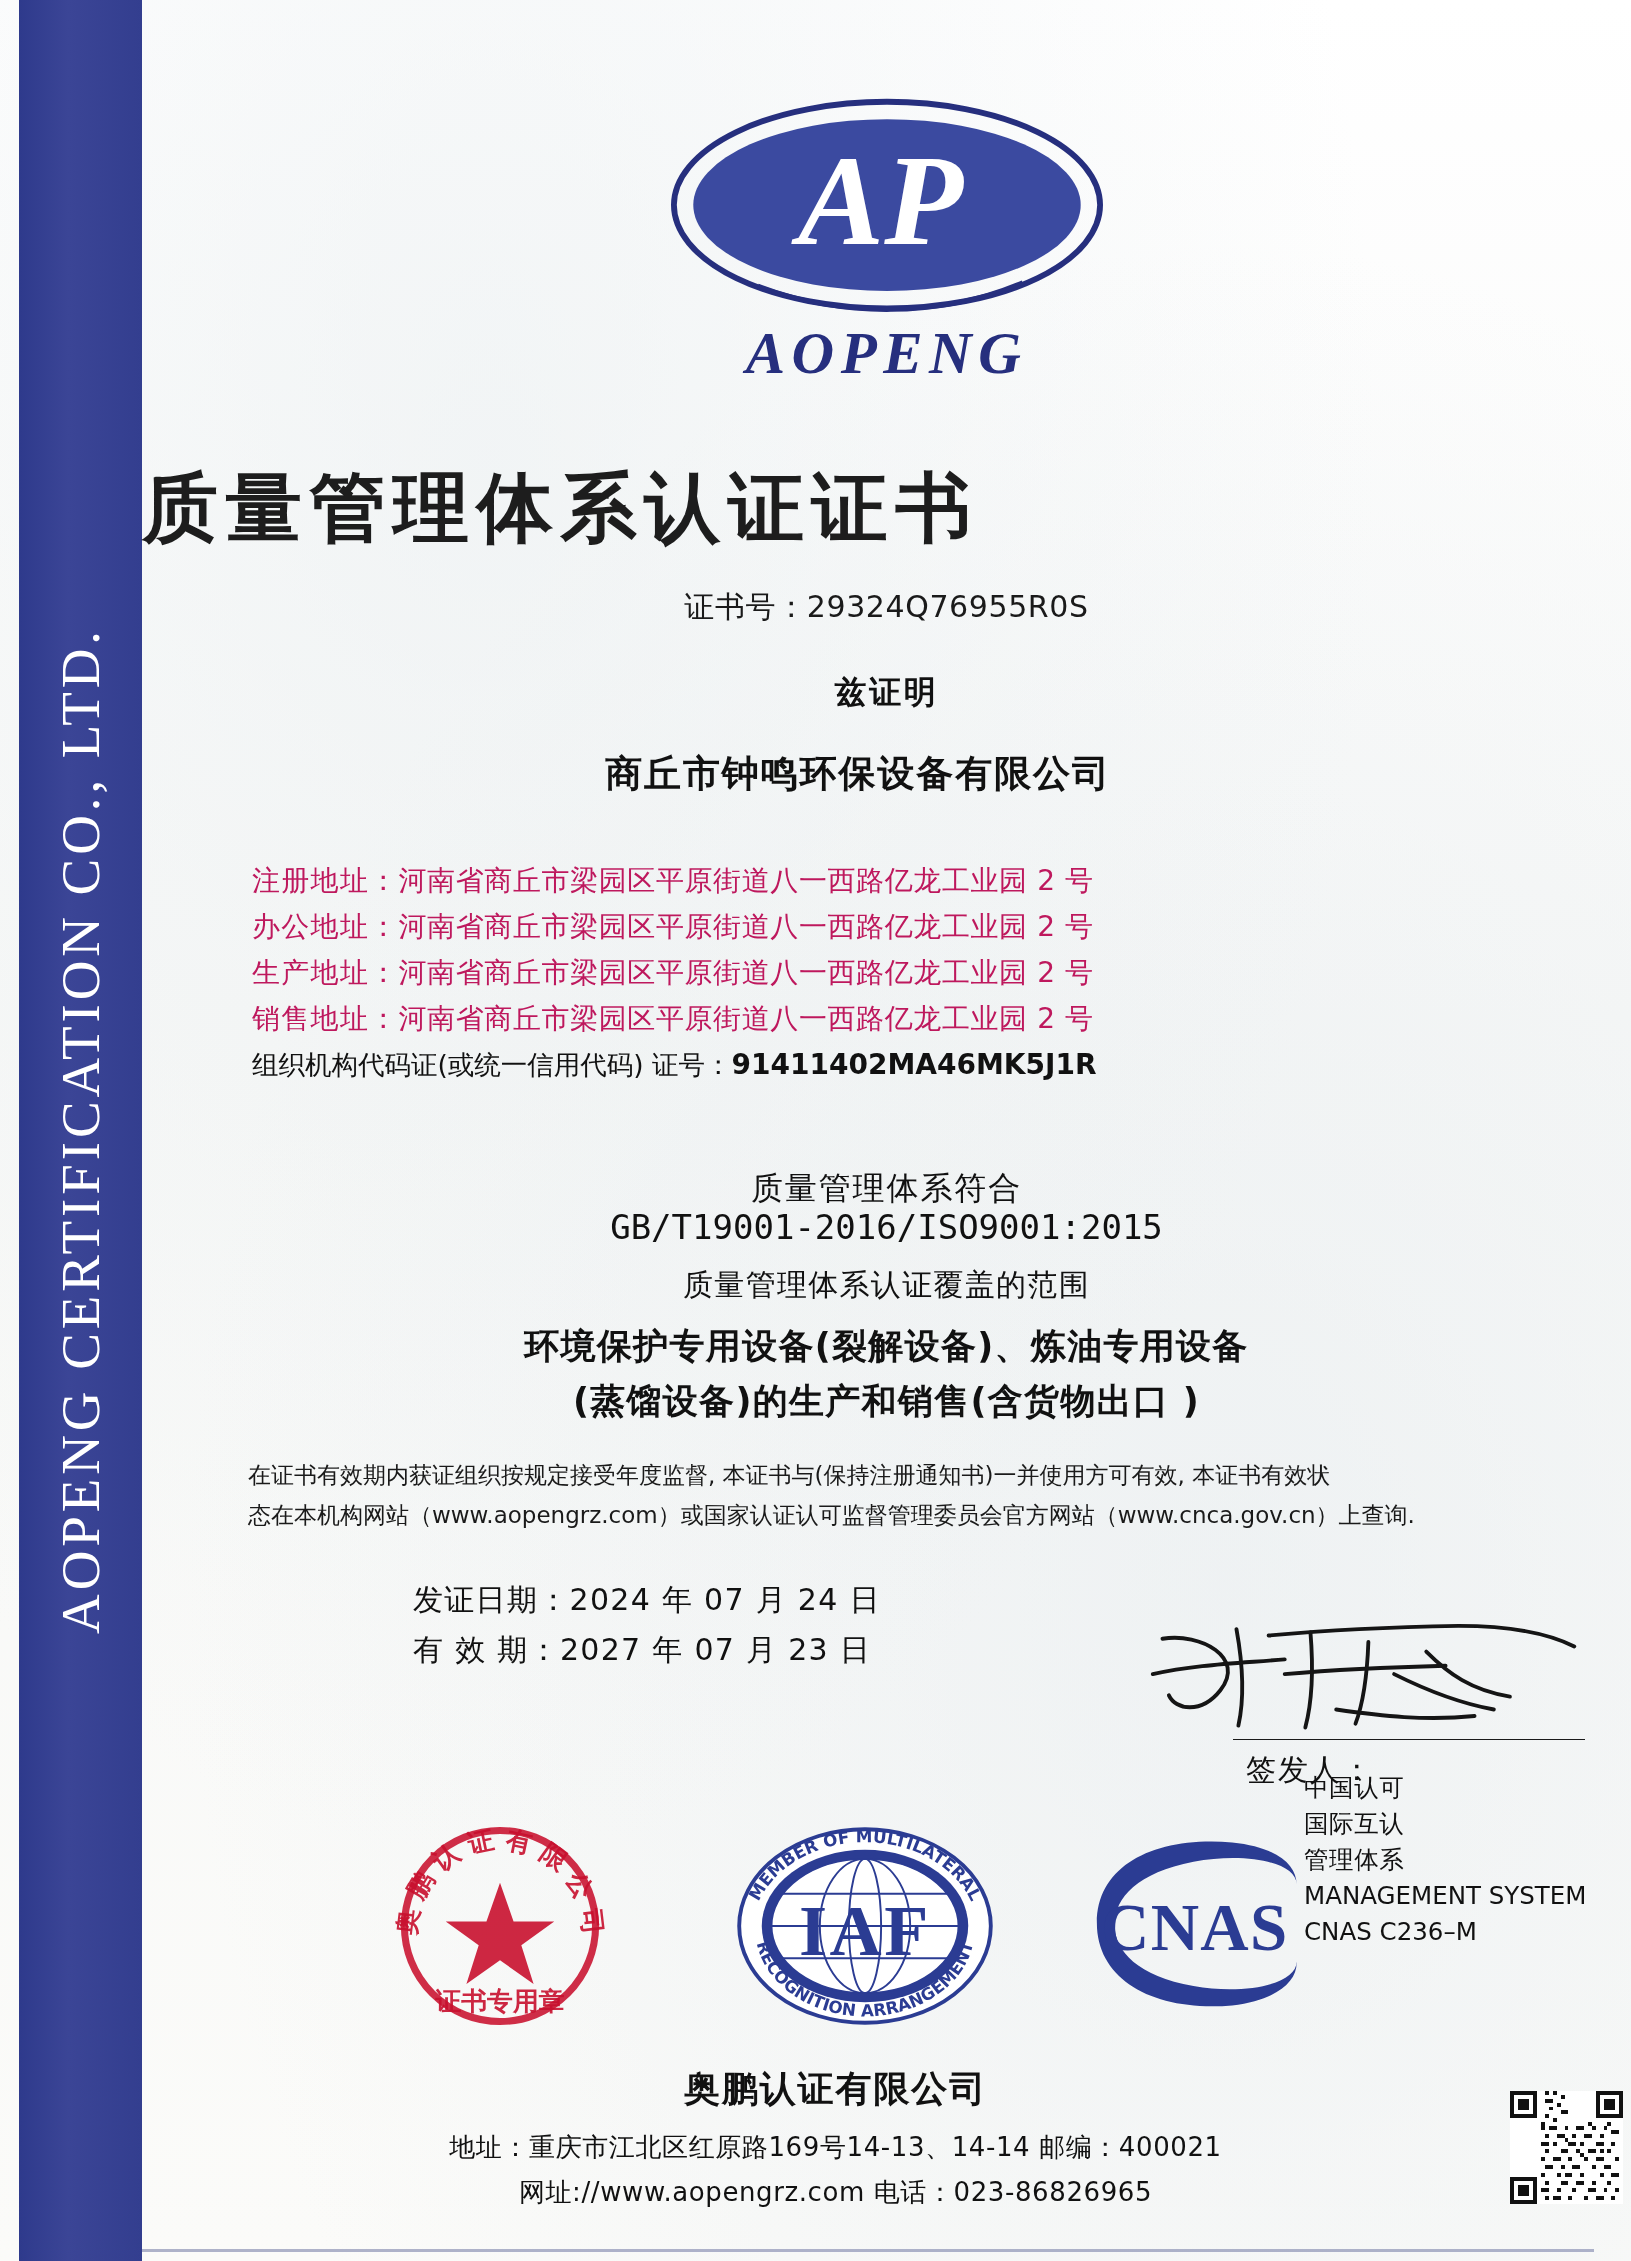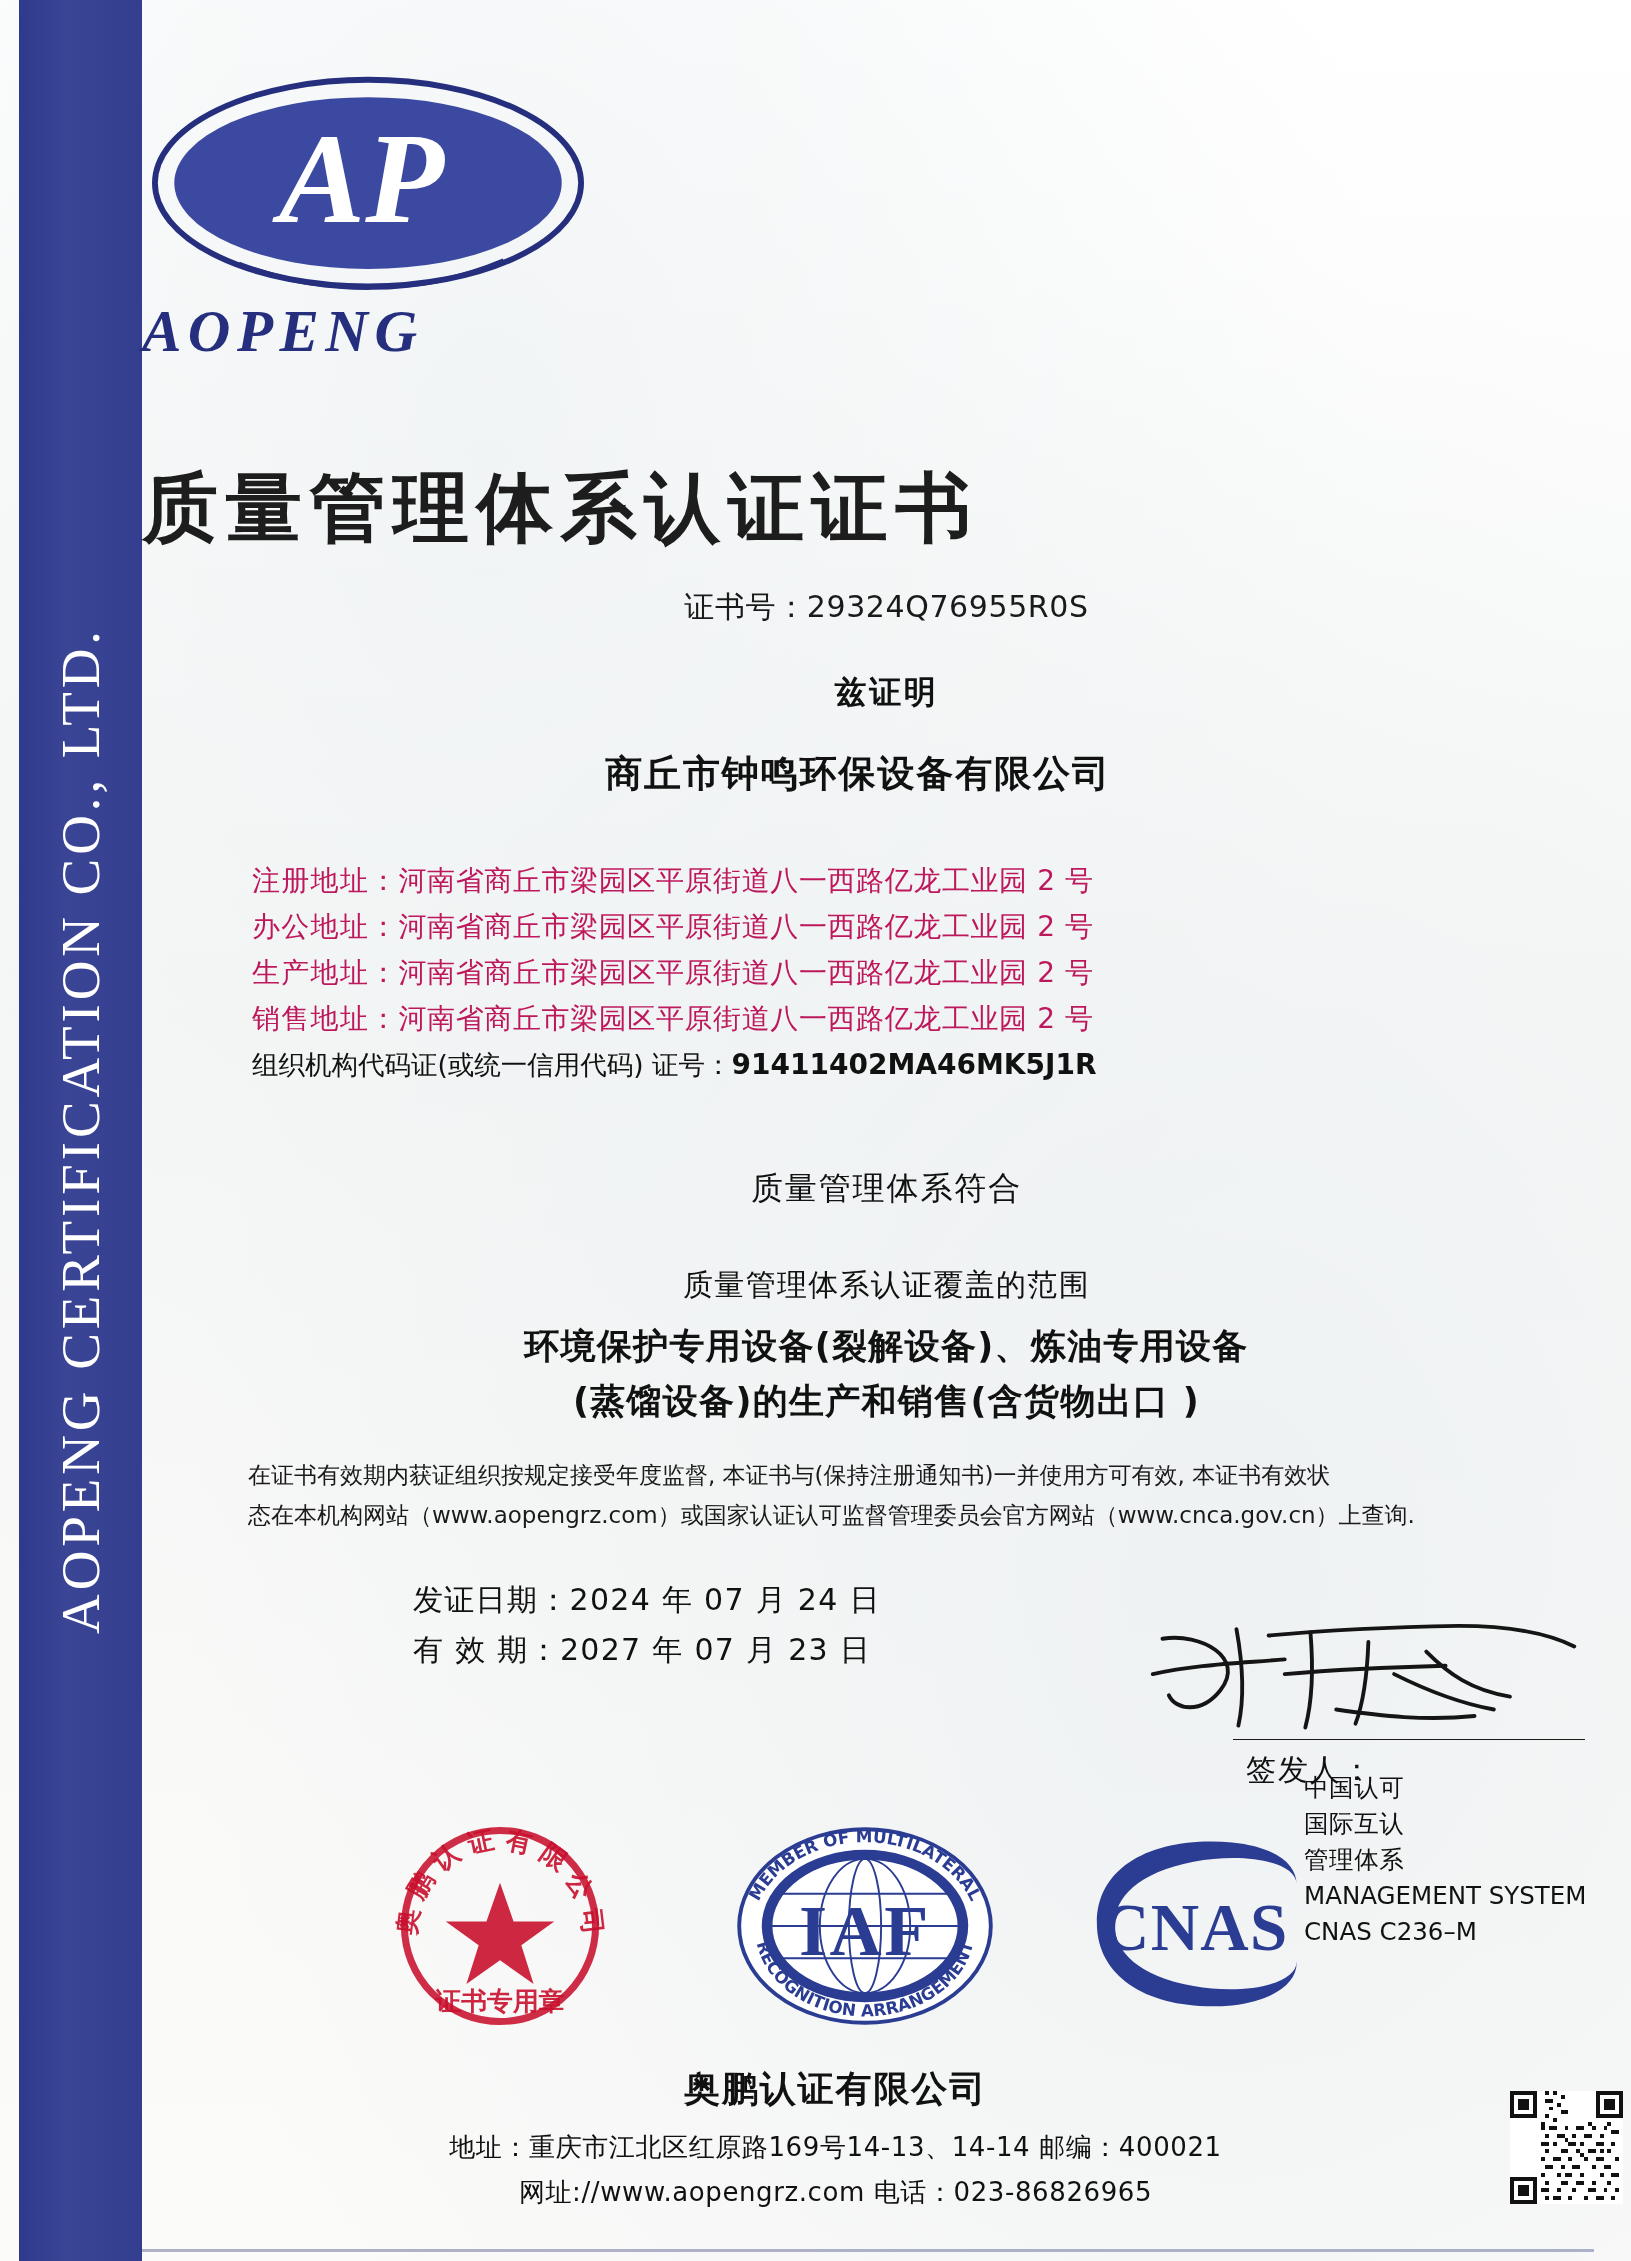--- a/index.html
+++ b/index.html
@@ -63,23 +63,23 @@
     left: 142px;
     top: 0;
     width: 1489px;
     height: 2261px;
   }
 
   
   .logo-wrap {
     position: absolute;
     left: 0;
-    top: 70px;
-    width: 1489px;
-    text-align: left;
+    top: 92px;
+    width: 1489px;
+    text-align: center;
   }
   .logo-ellipse {
     position: relative;
     display: inline-block;
     width: 452px;
     height: 252px;
   }
   .logo-ellipse svg { display: block; }
   .logo-word {
     margin-top: -27px;
@@ -399,20 +399,21 @@
       </div>
       <div class="addr-row">
         <span class="addr-label">销售地址：</span><span>河南省商丘市梁园区平原街道八一西路亿龙工业园 2 号</span>
       </div>
       <div class="org-code">
         <span>组织机构代码证(或统一信用代码) 证号：</span><b>91411402MA46MK5J1R</b>
       </div>
     </div>
 
     <div class="conform">质量管理体系符合</div>
+    <div class="standard">GB/T19001-2016/ISO9001:2015</div>
     <div class="scope-label">质量管理体系认证覆盖的范围</div>
     <div class="scope-line1">环境保护专用设备(裂解设备)、炼油专用设备</div>
     <div class="scope-line2">(蒸馏设备)的生产和销售(含货物出口 )</div>
 
     <div class="note">
       <div>在证书有效期内获证组织按规定接受年度监督, 本证书与(保持注册通知书)一并使用方可有效, 本证书有效状</div>
       <div>态在本机构网站（www.aopengrz.com）或国家认证认可监督管理委员会官方网站（www.cnca.gov.cn）上查询.</div>
     </div>
 
     <div class="dates">

